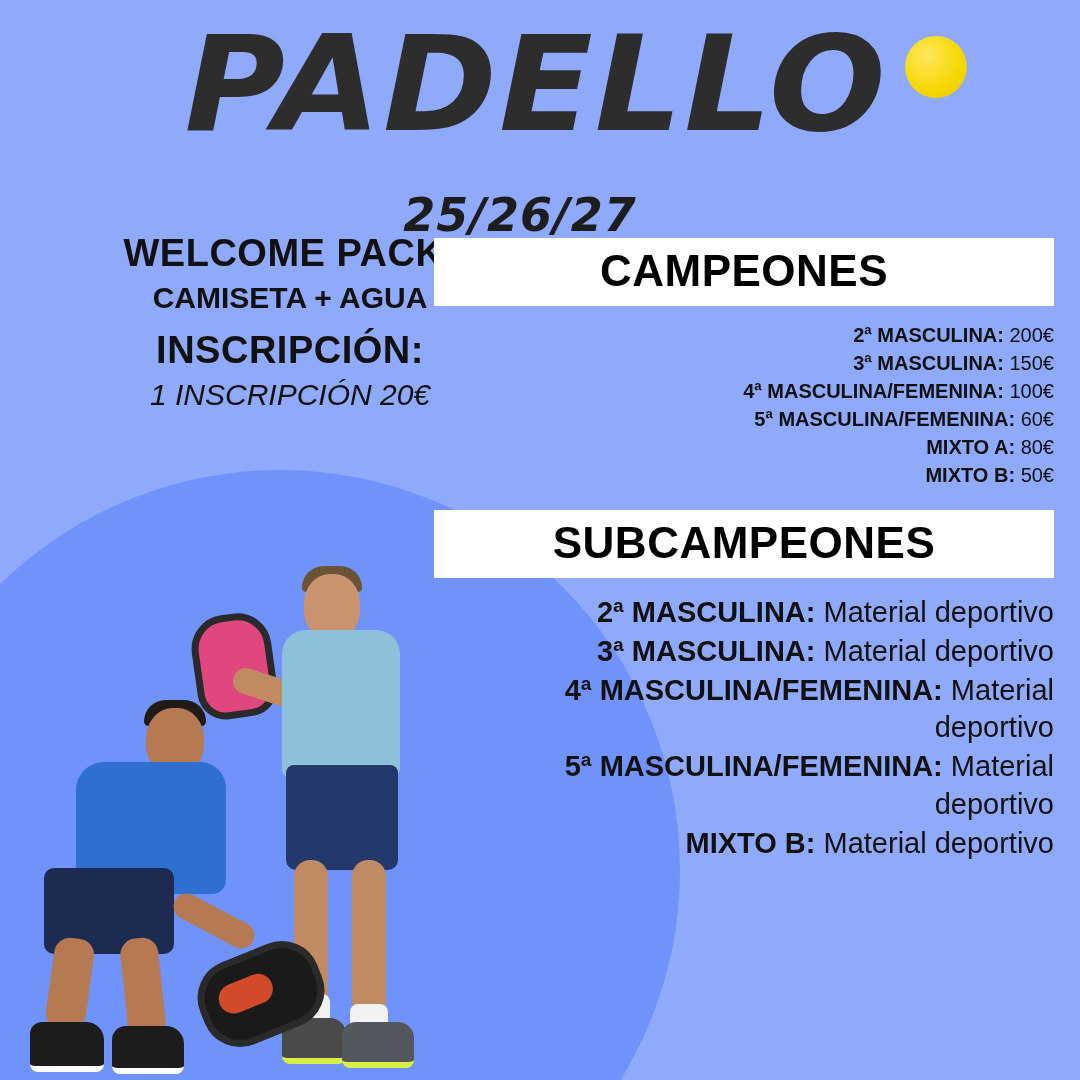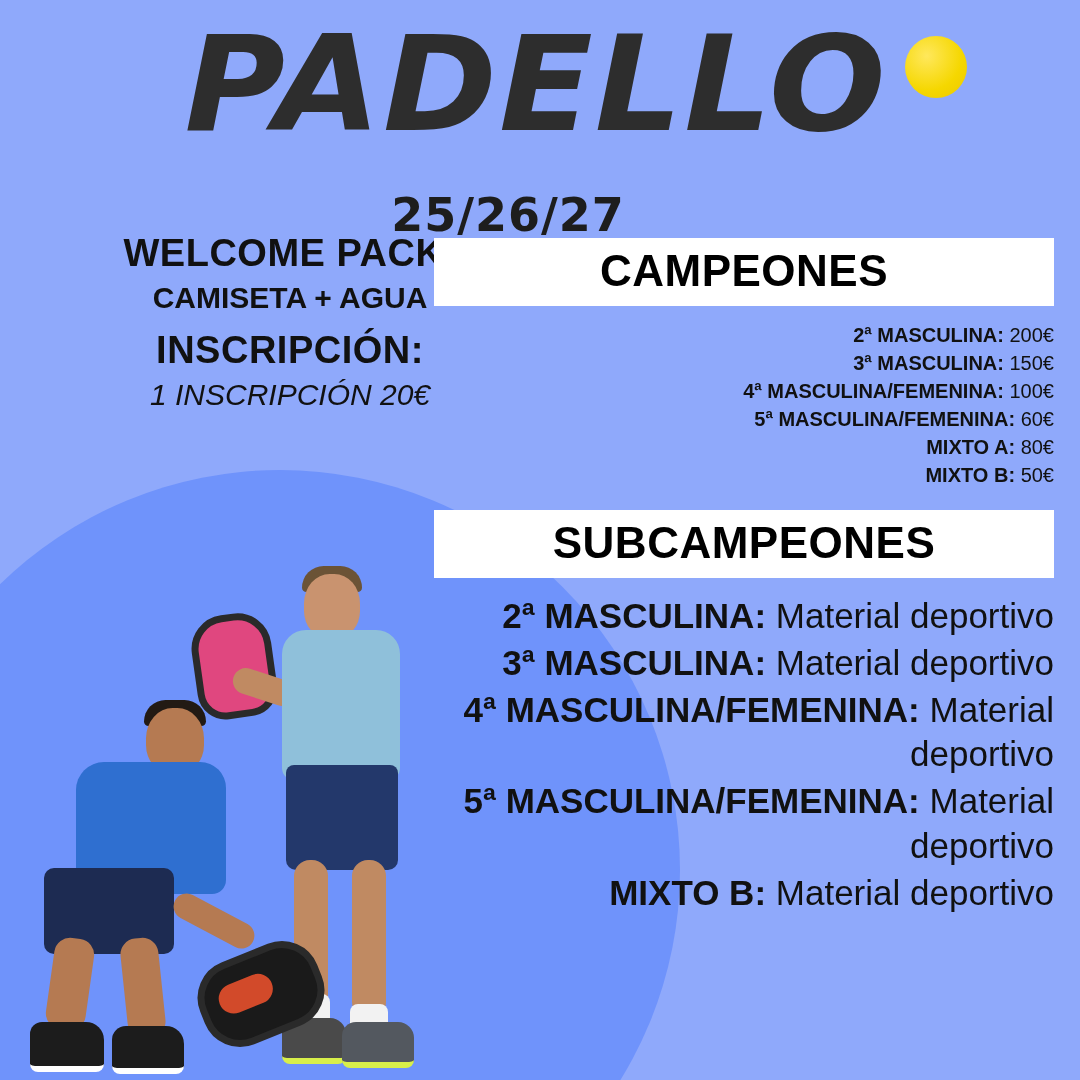--- a/index.html
+++ b/index.html
@@ -57,25 +57,26 @@
     left: 905px;
     top: 36px;
     width: 62px;
     height: 62px;
     border-radius: 50%;
     background: radial-gradient(circle at 35% 32%, #ffe85c 0%, #f5d700 60%, #ecc800 100%);
   }
   .dates {
     position: absolute;
     top: 188px;
-    left: 4px;
+    left: 16px;
     width: 1008px;
     text-align: center;
     font-family: "DejaVu Sans", sans-serif;
     font-weight: 700;
+    font-style: italic;
     font-size: 46px;
     color: #1d1d1d;
     letter-spacing: 1px;
   }
 
   
   .left-info {
     position: absolute;
     left: 40px;
     top: 232px;
@@ -135,21 +136,21 @@
     line-height: 1.30;
     margin-bottom: 2px;
   }
   .prize-list li .cat {
     font-weight: 700;
   }
   .prize-list li .val {
     font-weight: 400;
   }
   .sub-list li {
-    font-size: 35px;
+    font-size: 29px;
     line-height: 1.28;
     margin-left: 16px;
   }
 
   
   .players {
     position: absolute;
     left: 0;
     bottom: 0;
     width: 520px;

